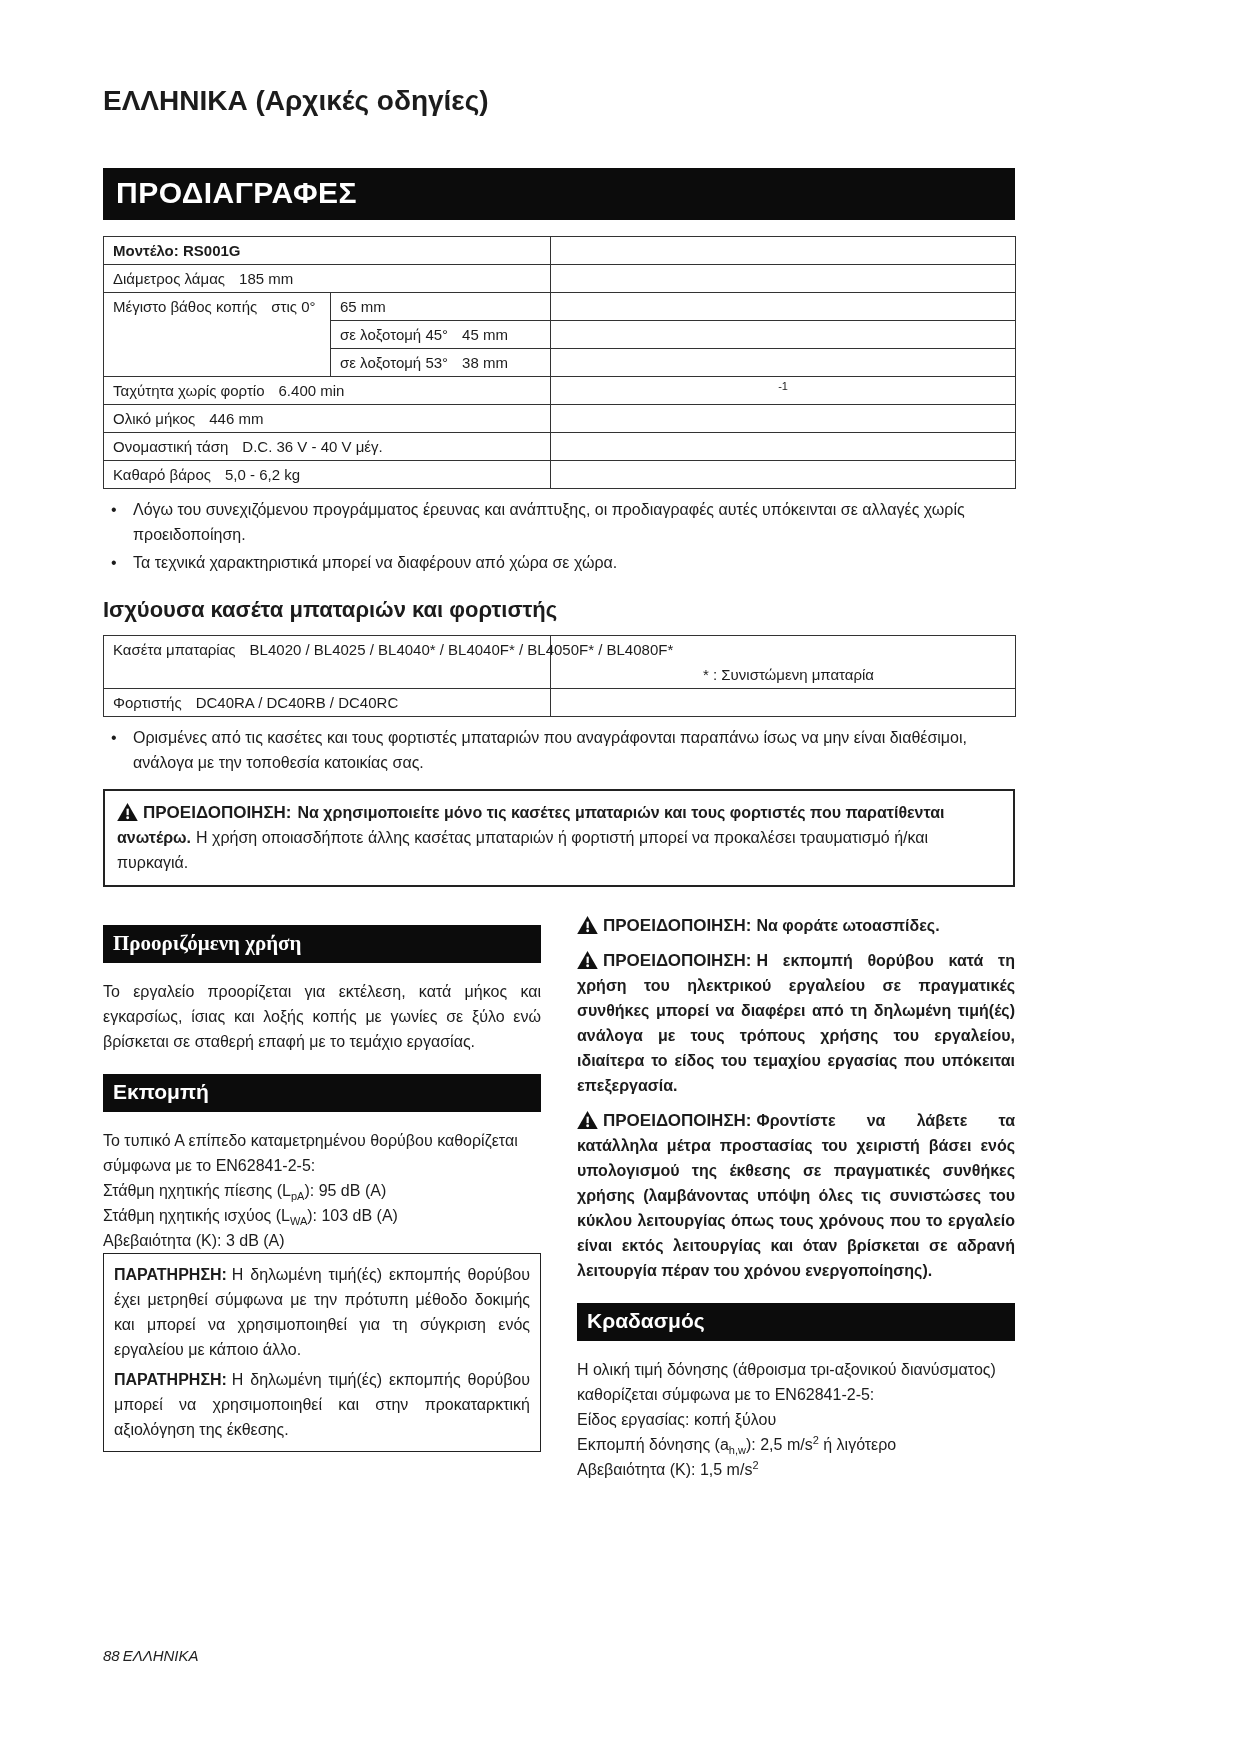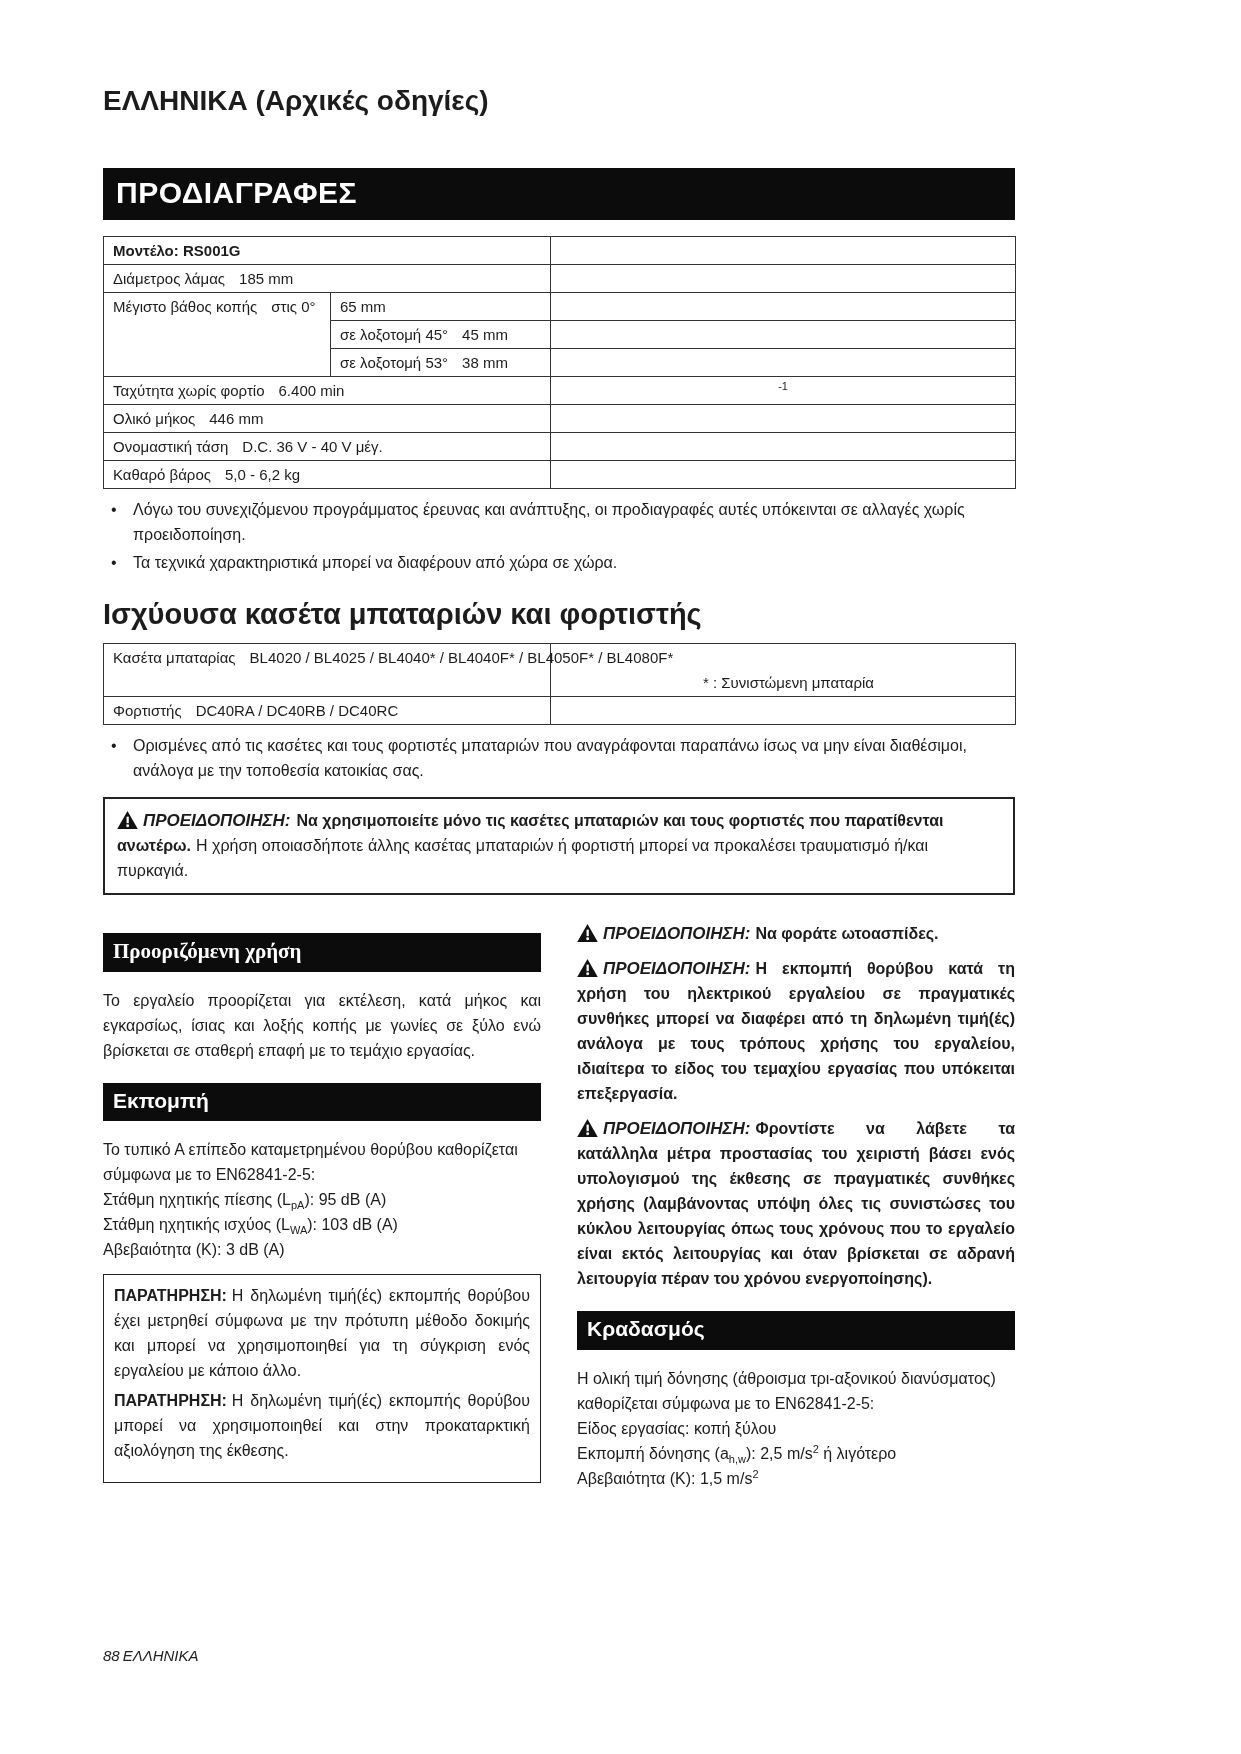--- a/index.html
+++ b/index.html
@@ -31,51 +31,51 @@
   .vtop{vertical-align:top;}
   .vbottom{vertical-align:bottom;}
   .val{display:inline-block;margin-left:14px;}
   .sup-cell{text-align:center;}
   sub,sup{font-size:11px;line-height:0;}
 
   .bullets{list-style:none;margin:8px 0 0 0;padding:0;}
   .bullets li{position:relative;padding-left:30px;margin:0 0 3px 0;line-height:25px;}
   .bullets li::before{content:"\2022";position:absolute;left:8px;top:0;}
 
-  h2.section-heading{font-size:29px;font-weight:bold;margin:22px 0 12px 0;line-height:1.2;}
+  h2.section-heading{font-size:22px;font-weight:bold;margin:22px 0 12px 0;line-height:1.2;}
 
   .battery-table .bc1{width:447px;}
   .battery-table .bc2{width:465px;}
   .battery-table .tall td{height:46px;}
   .nowrap{white-space:nowrap;}
   .recommended-cell{padding-left:152px;}
 
   .warning-box{
     border:2px solid #222;margin-top:14px;padding:9px 12px 10px 12px;
     line-height:25px;text-align:left;
   }
   .warn-icon{display:inline-block;vertical-align:-3px;margin-right:5px;}
   .warn-icon svg{display:block;width:21px;height:18px;}
-  .warn-label{font-weight:bold;font-style:italic;font-size:17px;margin-right:6px;}
+  .warn-label{font-weight:bold;font-size:17px;margin-right:6px;}
   .warn-strong{font-weight:bold;margin-right:5px;}
 
   .columns{display:flex;margin-top:26px;}
   .col-left{width:438px;margin-right:36px;flex:none;}
   .col-right{width:438px;flex:none;}
 
   .sec-banner{
     background:#0c0c0c;color:#fff;font-weight:bold;font-size:21px;
     padding:5px 10px 7px 10px;margin:20px 0 16px 0;line-height:1.25;
   }
   .sec-banner.first{margin-top:12px;font-family:Liberation Serif, serif;}
 
   .body-text{margin:0 0 8px 0;text-align:justify;line-height:25px;}
   .line{line-height:25px;}
 
-  .note-box{border:1.5px solid #222;margin-top:12px;padding:8px 10px 19px 10px;}
+  .note-box{border:1.5px solid #222;margin-top:0;padding:8px 10px 9px 10px;}
   .note-para{margin:0;text-align:justify;line-height:25px;}
   .note-para + .note-para{margin-top:5px;}
   .note-label{font-weight:bold;margin-right:5px;}
 
   .warn-para{margin:0 0 10px 0;text-align:justify;line-height:25px;font-weight:bold;}
   .warn-para .warn-label{margin-right:5px;}
 
   .footer{
     position:absolute;left:103px;top:1645px;width:912px;
     text-align:left;font-style:italic;font-size:15px;color:#222;

